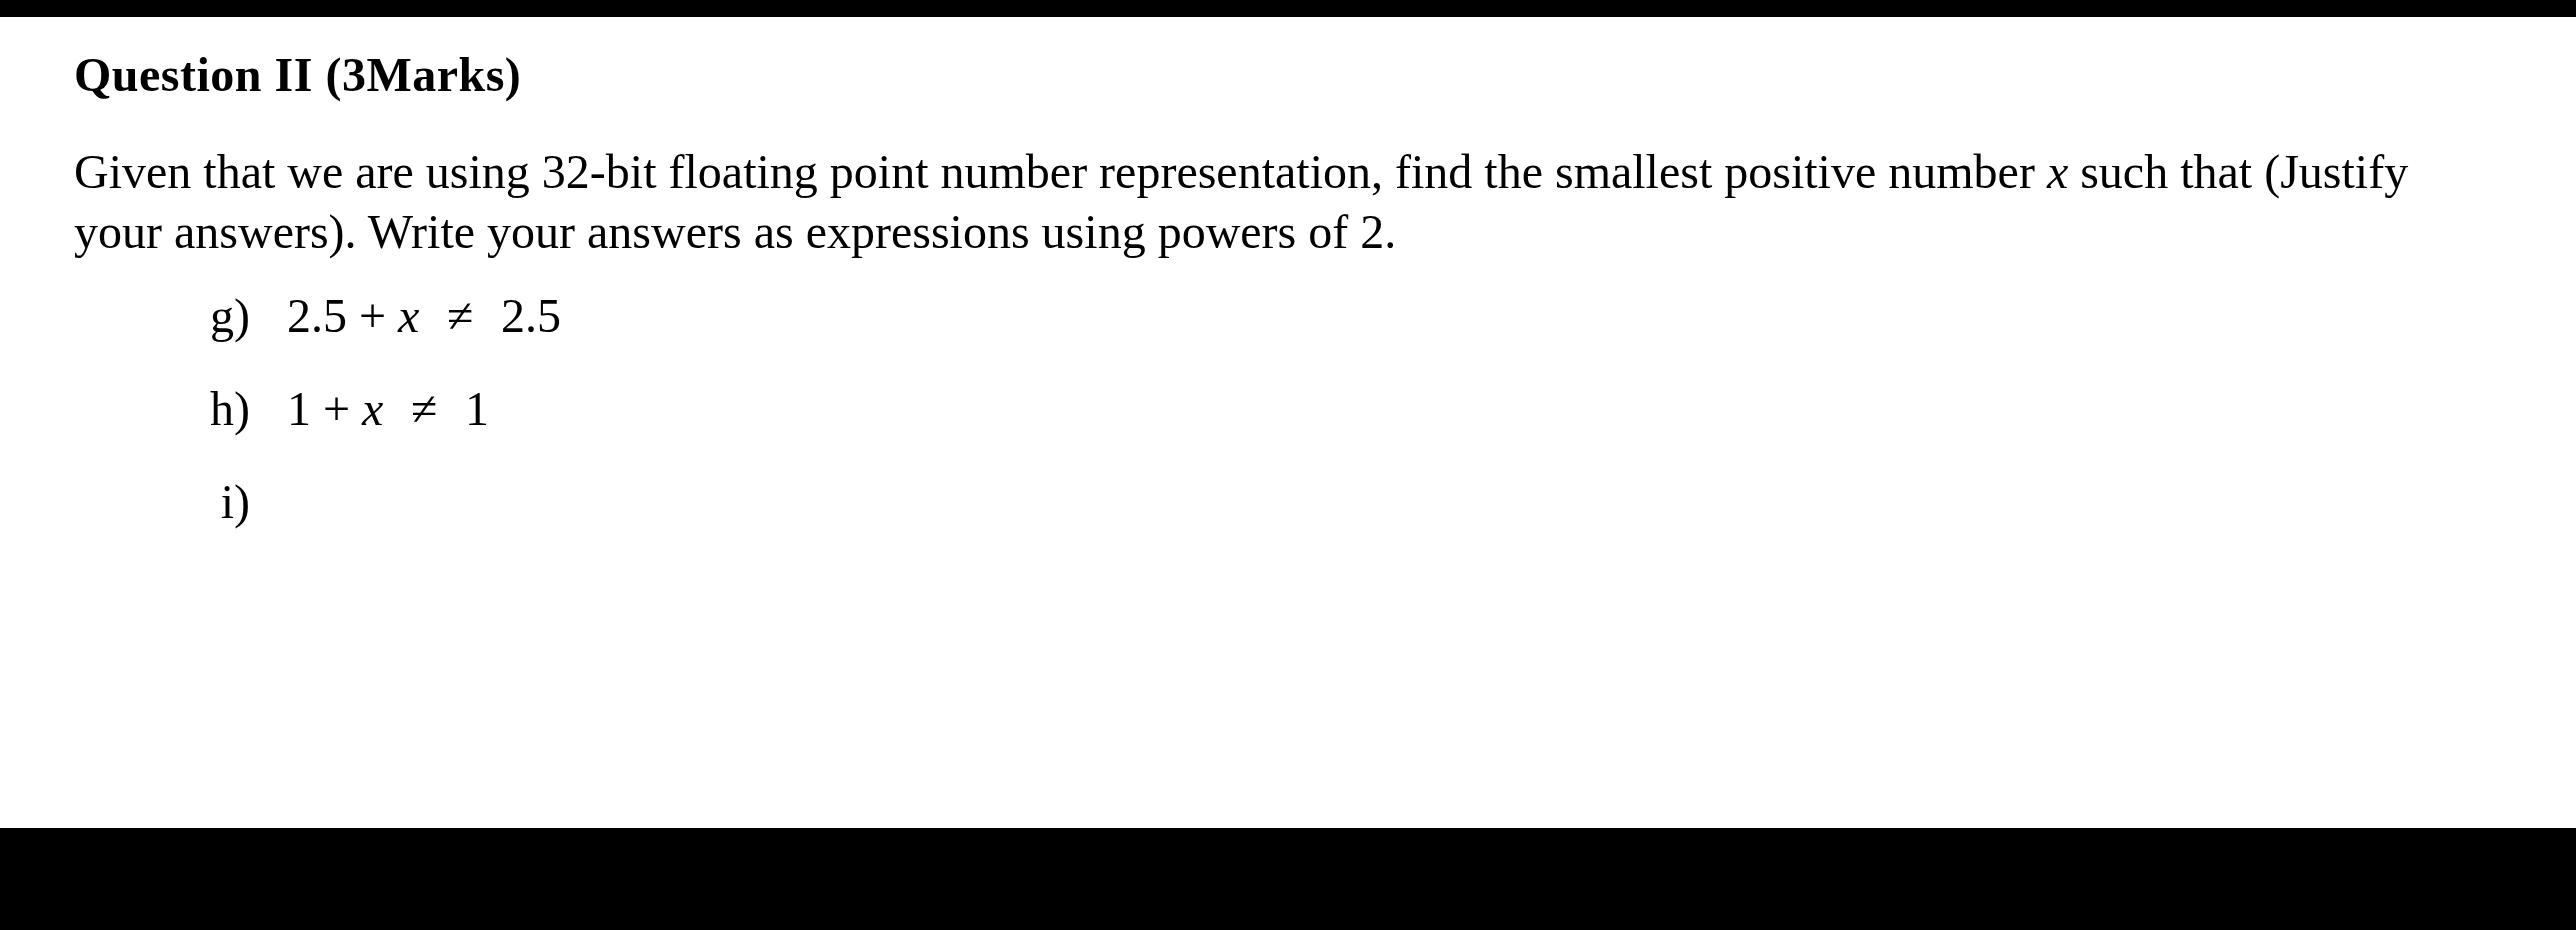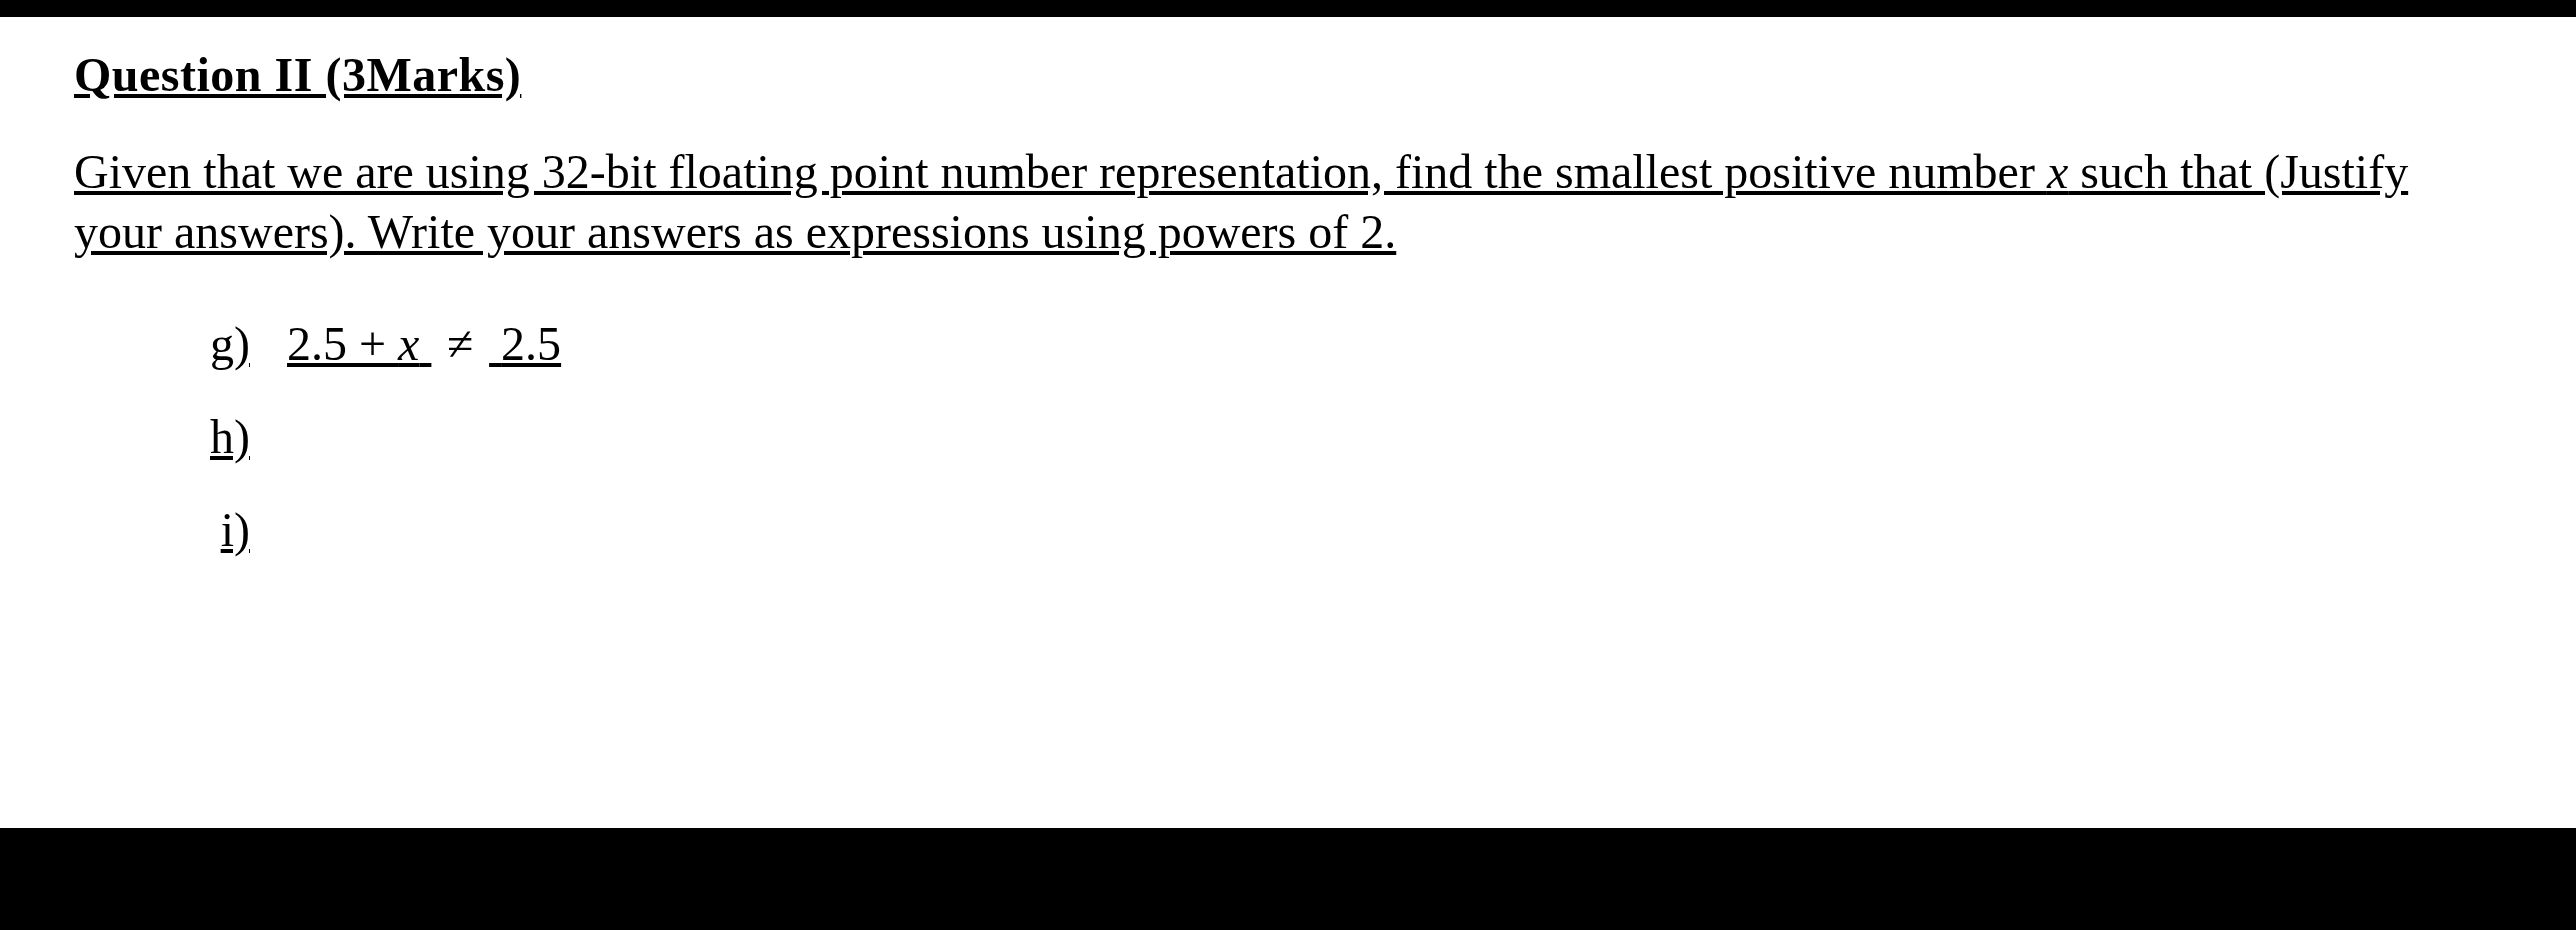--- a/index.html
+++ b/index.html
@@ -7,21 +7,20 @@
     padding: 0;
     background: #fff;
     font-family: "Times New Roman", Times, serif;
     color: #000;
   }
   .page {
     width: 2576px;
     height: 930px;
     position: relative;
     box-sizing: border-box;
-    text-decoration: underline;
   }
   .black-bar-top {
     background: #000;
     height: 16.7px;
     width: 100%;
   }
   .black-bar-bottom {
     position: absolute;
     bottom: 0;
     left: 0;
@@ -33,21 +32,21 @@
     padding: 28px 74px 0 74px;
     font-size: 48px;
     line-height: 1.25;
   }
   .heading {
     font-weight: bold;
     margin-bottom: 37px;
     letter-spacing: 0.5px;
   }
   .paragraph {
-    margin-bottom: 52px;
+    margin-bottom: 24px;
   }
   .italic {
     font-style: italic;
     font-family: "Times New Roman", Times, serif;
   }
   .list {
     padding-left: 102px;
   }
   .list-item {
     display: flex;
@@ -87,20 +86,25 @@
         <div class="label">g)</div>
         <div class="expr">
           <span>2.5 + </span><span class="italic">x</span>
           <span class="neq">&nbsp;<span>≠</span>&nbsp;</span>
           <span>2.5</span>
         </div>
       </div>
 
       <div class="list-item">
         <div class="label">h)</div>
+        <div class="expr">
+          <span>1 + </span><span class="italic">x</span>
+          <span class="neq">&nbsp;<span>≠</span>&nbsp;</span>
+          <span>1</span>
+        </div>
       </div>
 
       <div class="list-item">
         <div class="label">i)</div>
       </div>
 
     </div>
   </div>
 
   <div class="black-bar-bottom"></div>

